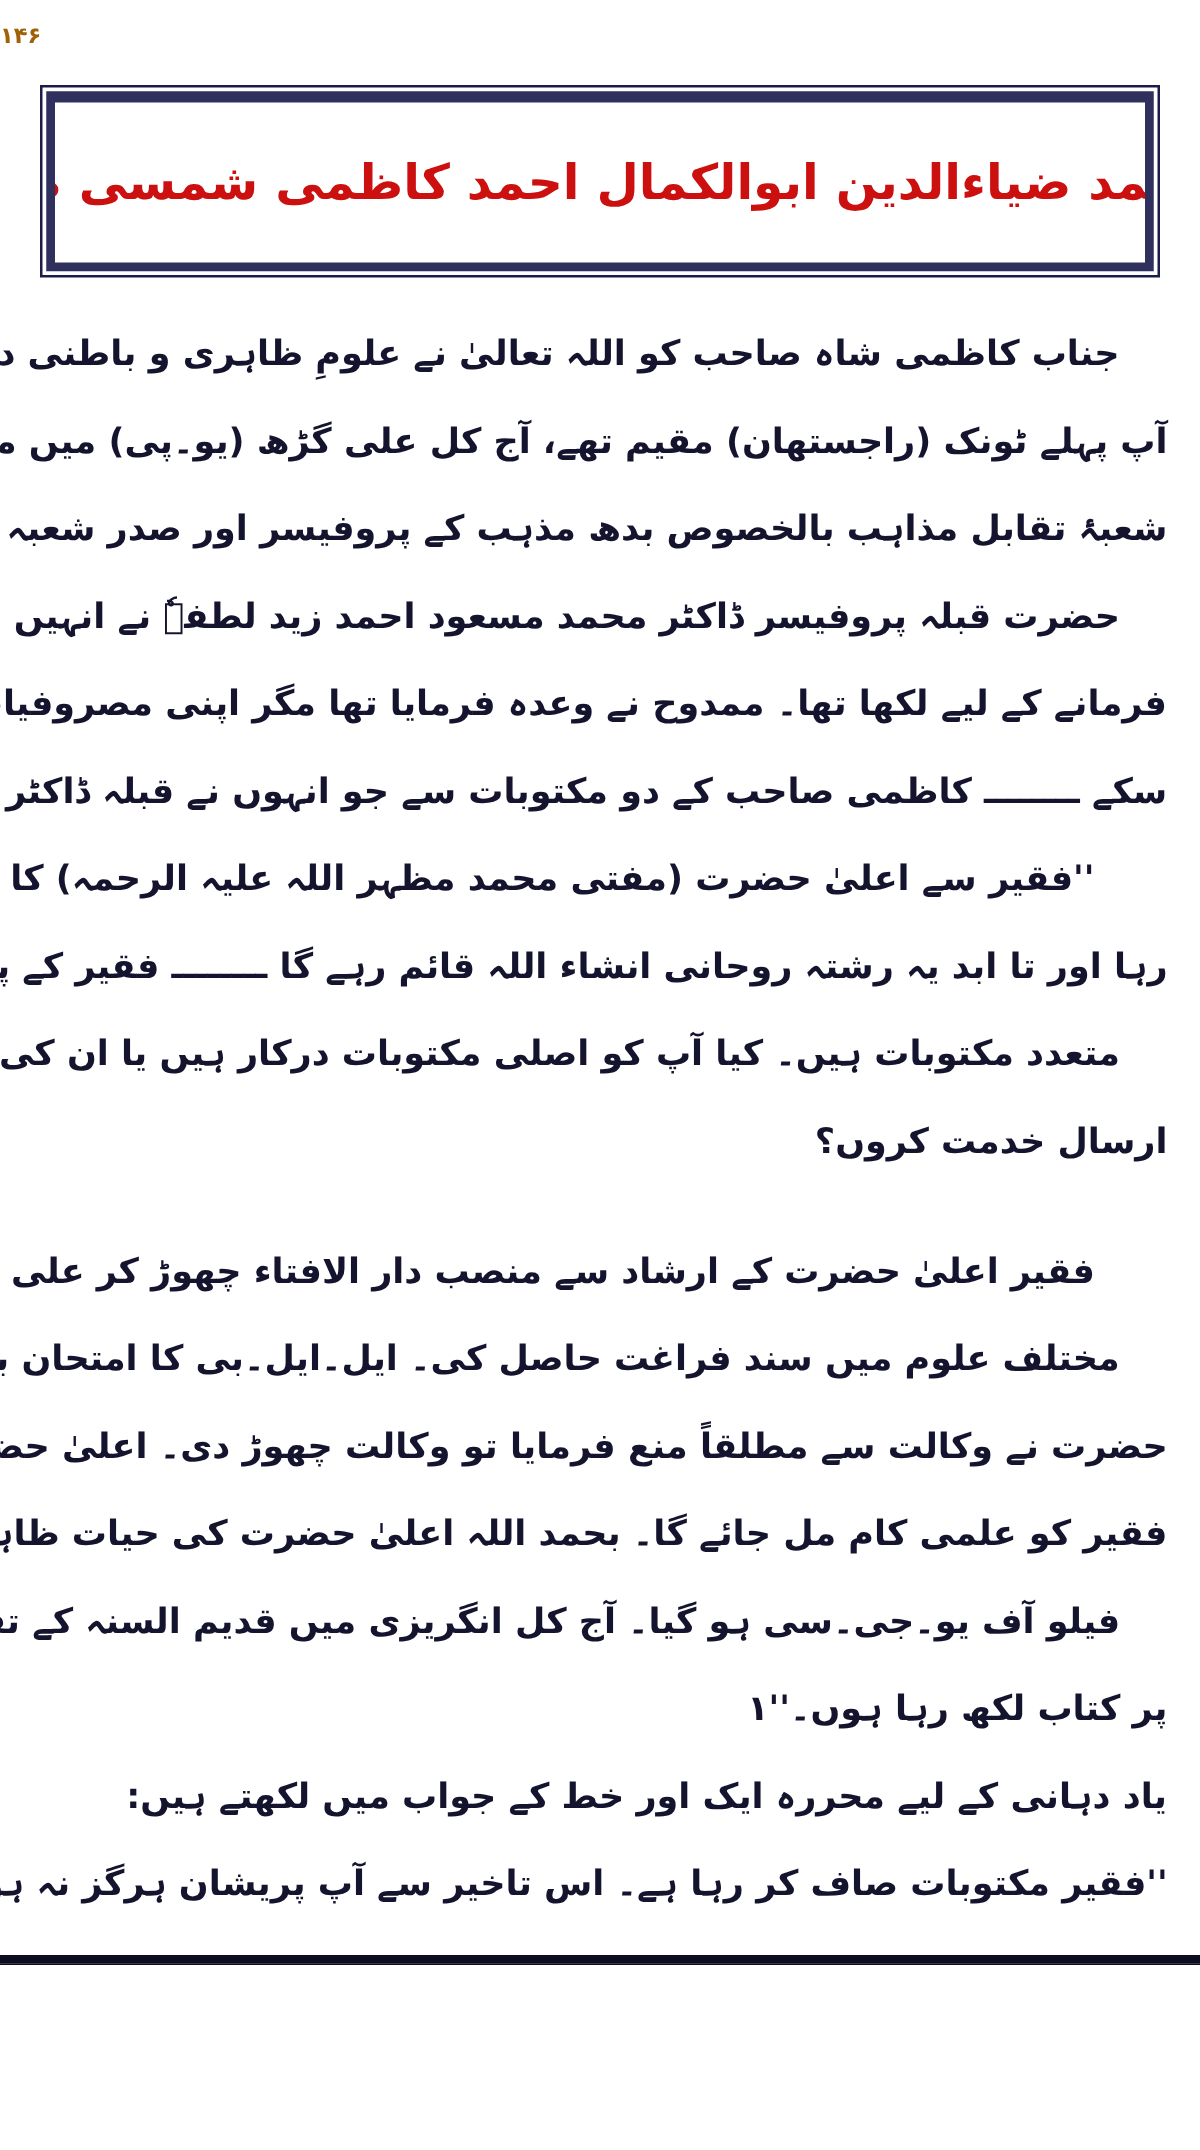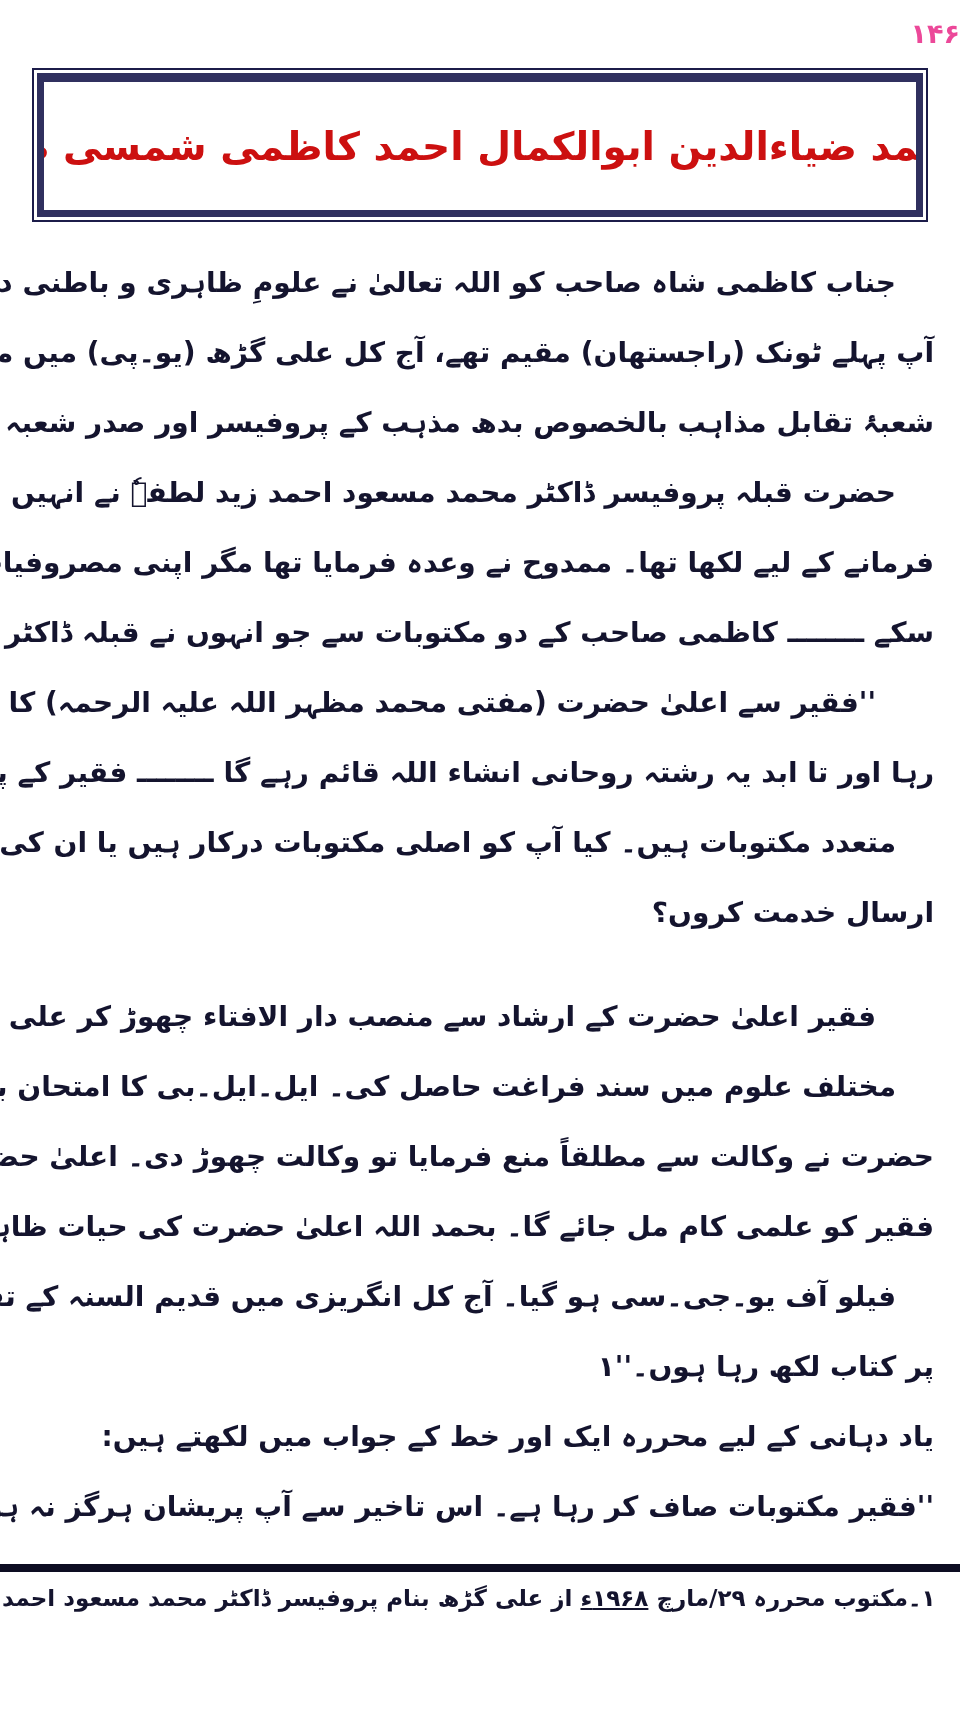--- a/index.html
+++ b/index.html
@@ -7,25 +7,25 @@
     position:relative;
     width:960px;height:1720px;
     margin:0 auto;
     background:#ffffff;
     font-family:"DejaVu Sans",sans-serif;
     color:#14142e;
     direction:rtl;
     overflow:hidden;
   }
   .pagenum{
-    text-align:right;
+    text-align:left;
     padding-top:18px;
-    font-size:27px;
+    font-size:18px;
     font-weight:bold;
-    color:#ec4899;
+    color:#a16207;
     height:42px;
   }
   .titlebox-outer{
     margin:8px 32px 0 32px;
     border:2px solid #1c1c4a;
     padding:3px;
     background:#fff;
   }
   .titlebox-inner{
     border:7px solid #30305f;
@@ -121,15 +121,14 @@
       <div class="line tail-left2">پر کتاب لکھ رہا ہوں۔''۱</div>
     </div>
 
     <div class="line centered">یاد دہانی کے لیے محررہ ایک اور خط کے جواب میں لکھتے ہیں:</div>
     <div class="line">''فقیر مکتوبات صاف کر رہا ہے۔ اس تاخیر سے آپ پریشان ہرگز نہ ہوں۔ فقیر مختصر</div>
 
   </div>
 
   <div class="rule"></div>
 
-  <div class="footnote"><span>۱۔مکتوب محررہ ۲۹/مارچ </span><span class="year">۱۹۶۸ء</span><span> از علی گڑھ بنام پروفیسر ڈاکٹر محمد مسعود احمد</span></div>
 
 </div>
 
 </body></html>

